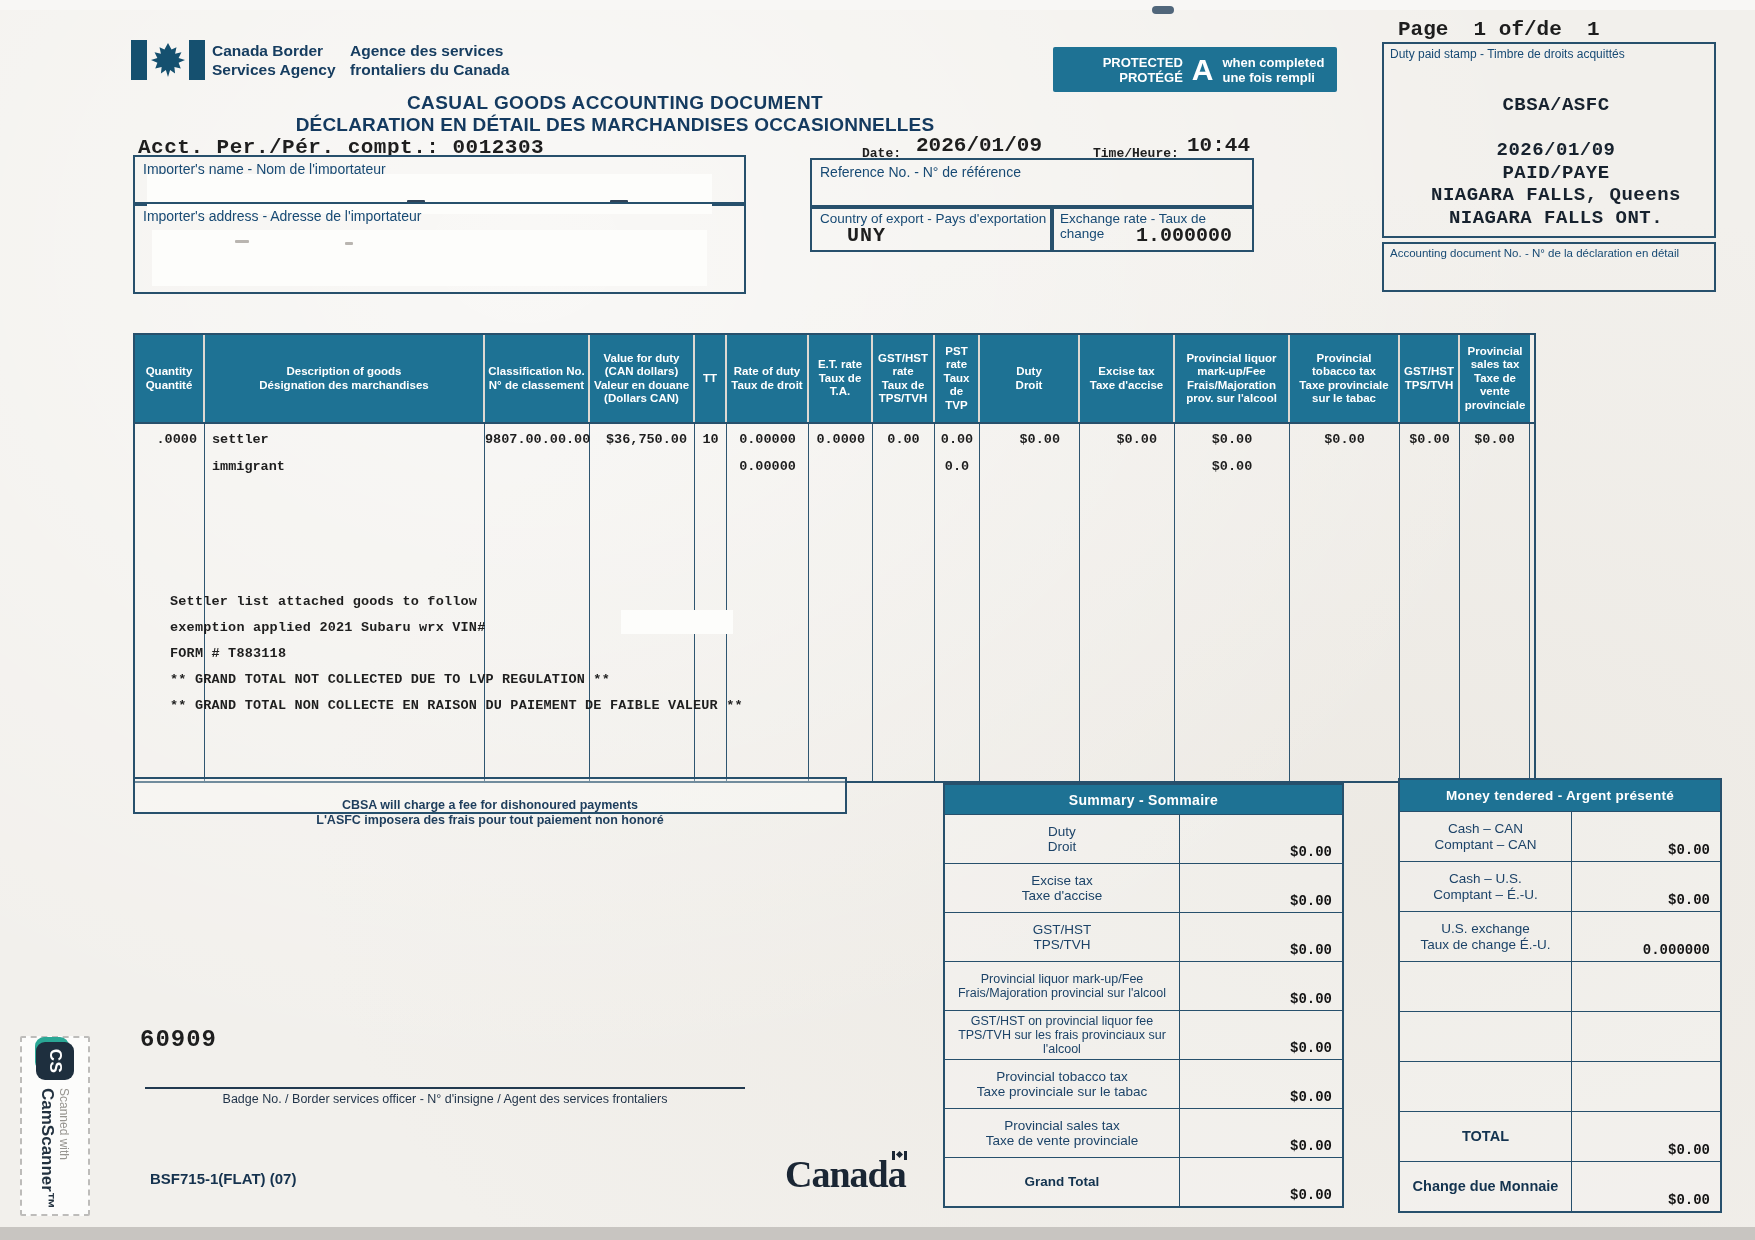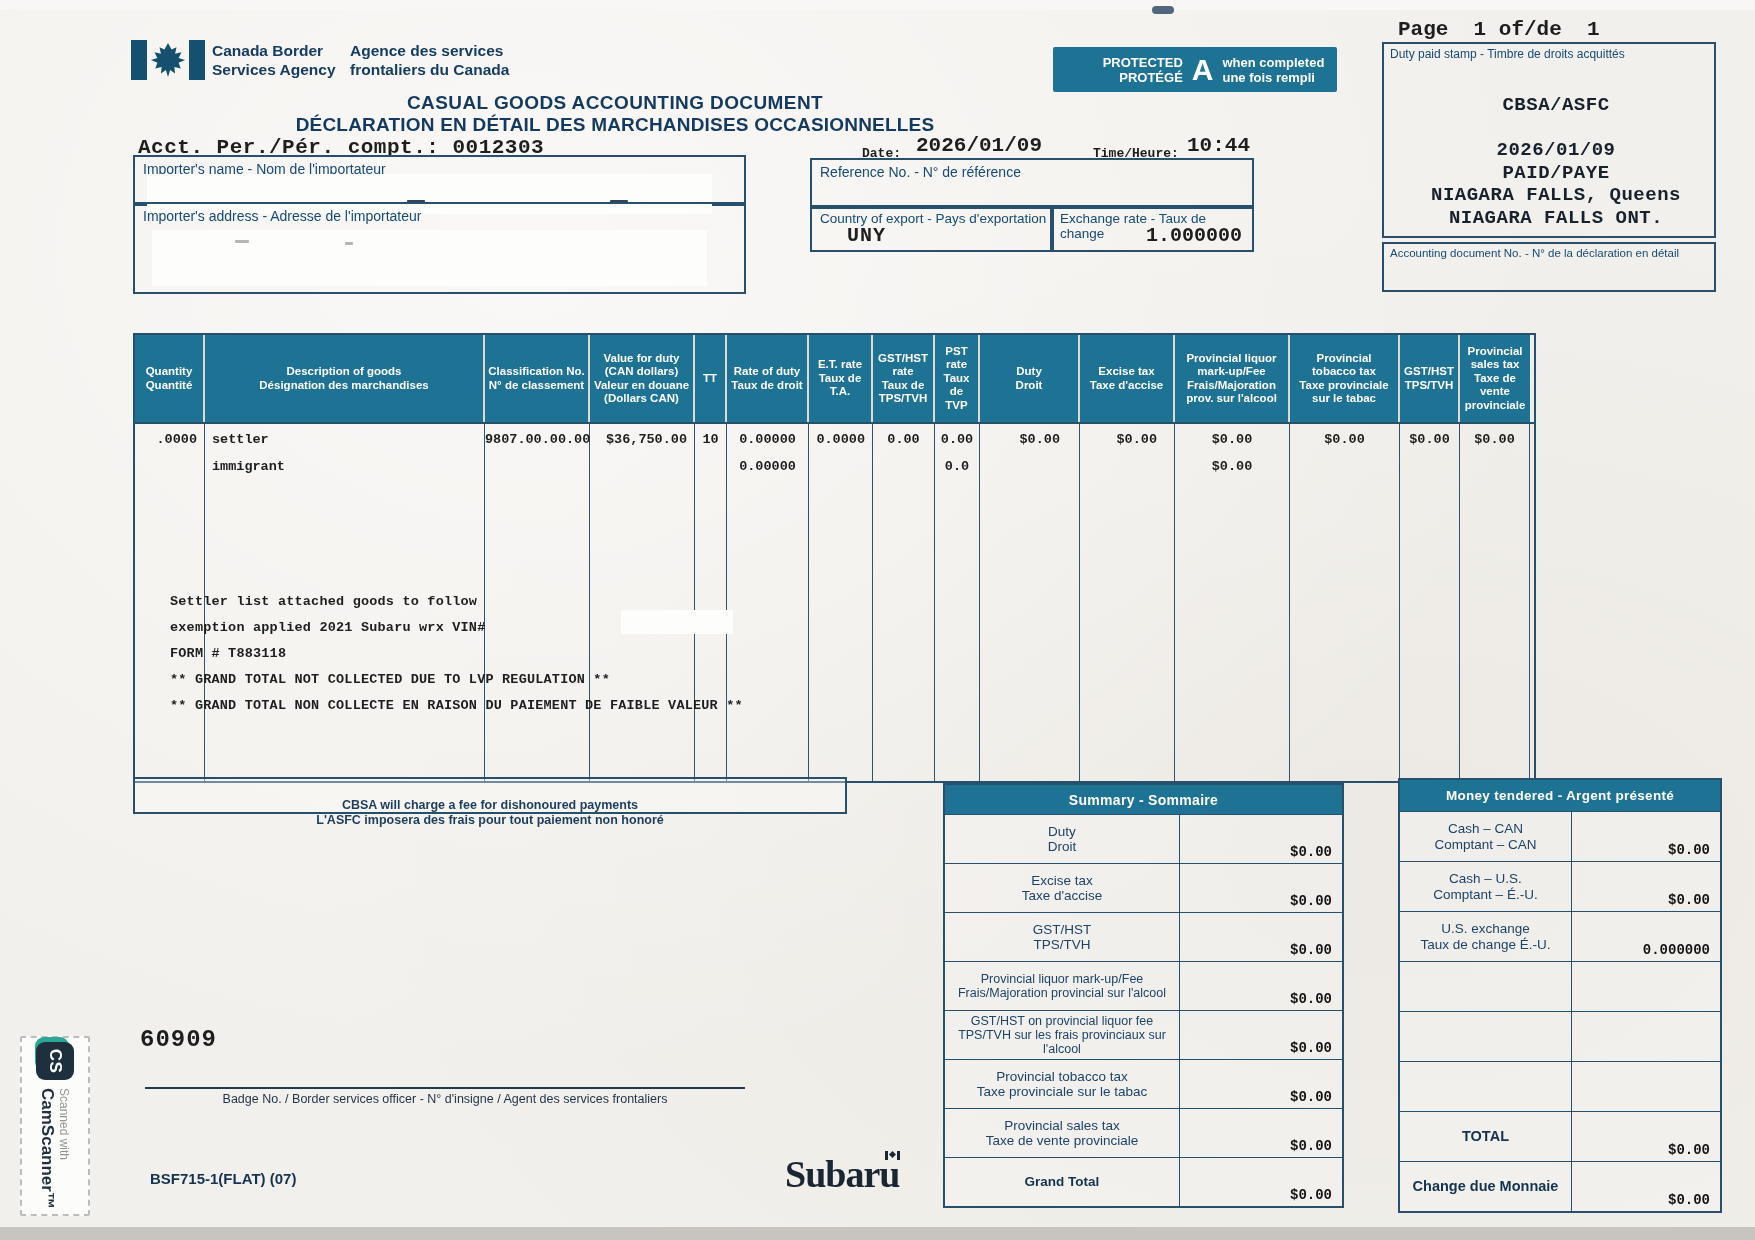--- a/index.html
+++ b/index.html
@@ -54,21 +54,21 @@
   #date-label{left:862px;top:146px;font-size:13px;}
   #date-value{left:916px;top:134px;font-size:21px;}
   #time-label{left:1093px;top:146px;font-size:13px;}
   #time-value{left:1187px;top:134px;font-size:21px;}
 
   #reference-box{left:810px;top:158px;width:440px;height:47px;}
   #country-box{left:810px;top:205px;width:240px;height:43px;}
   #exchange-box{left:1050px;top:205px;width:200px;height:43px;}
   #country-box .flabel, #exchange-box .flabel{font-size:13.5px;}
   #country-value{position:absolute;left:35px;top:17px;font-size:20px;letter-spacing:1px;}
-  #exchange-value{position:absolute;right:10px;top:17px;font-size:20px;}
+  #exchange-value{position:absolute;right:20px;top:17px;font-size:20px;}
 
   
   #main-table{left:133px;top:333px;width:1399px;border:2px solid #27506c;}
   #mt-header{display:grid;grid-template-columns:70px 280px 105px 105px 32px 82px 64px 62px 45px 100px 95px 115px 110px 60px 70px;height:87px;border-bottom:2px solid #27506c;}
   #mt-header .th{background:#1e7294;color:#fff;font-weight:700;font-size:11.5px;line-height:13.5px;display:flex;align-items:center;justify-content:center;text-align:center;border-right:2px solid #ded9d2;padding:2px 1px;box-sizing:border-box;}
   #mt-header .th:last-child{border-right:none;}
   #mt-body{display:grid;grid-template-columns:70px 280px 105px 105px 32px 82px 64px 62px 45px 100px 95px 115px 110px 60px 70px;height:357px;position:relative;}
   #mt-body .td{border-right:1.5px solid #2e5570;box-sizing:border-box;padding-top:8px;font-family:"Liberation Mono",monospace;font-weight:700;font-size:13.5px;color:#1e1e1e;}
   #mt-body .td:last-child{border-right:none;}
   #mt-body .td div{line-height:16px;}
@@ -407,21 +407,21 @@
         <div class="lab pre">Change due Monnaie</div>
         <div class="val">$0.00</div>
       </div>
   </div>
 
   <div class="abs mono" id="badge-value">60909</div>
   <div class="abs" id="badge-line"></div>
   <div class="abs" id="badge-label">Badge No. / Border services officer - N° d'insigne / Agent des services frontaliers</div>
   <div class="abs" id="form-number">BSF715-1(FLAT) (07)</div>
   <div class="abs" id="wordmark">
-    <span>Subaru</span>
+    <span>Canada</span>
     <span class="mini-flag">
         <span class="mb1"></span>
         <span class="mb2"></span>
         <span class="mleaf"></span>
       </span>
   </div>
 
   <div class="abs" id="cs-box">
     <div id="cs-inner">
       <div id="cs-logo">

